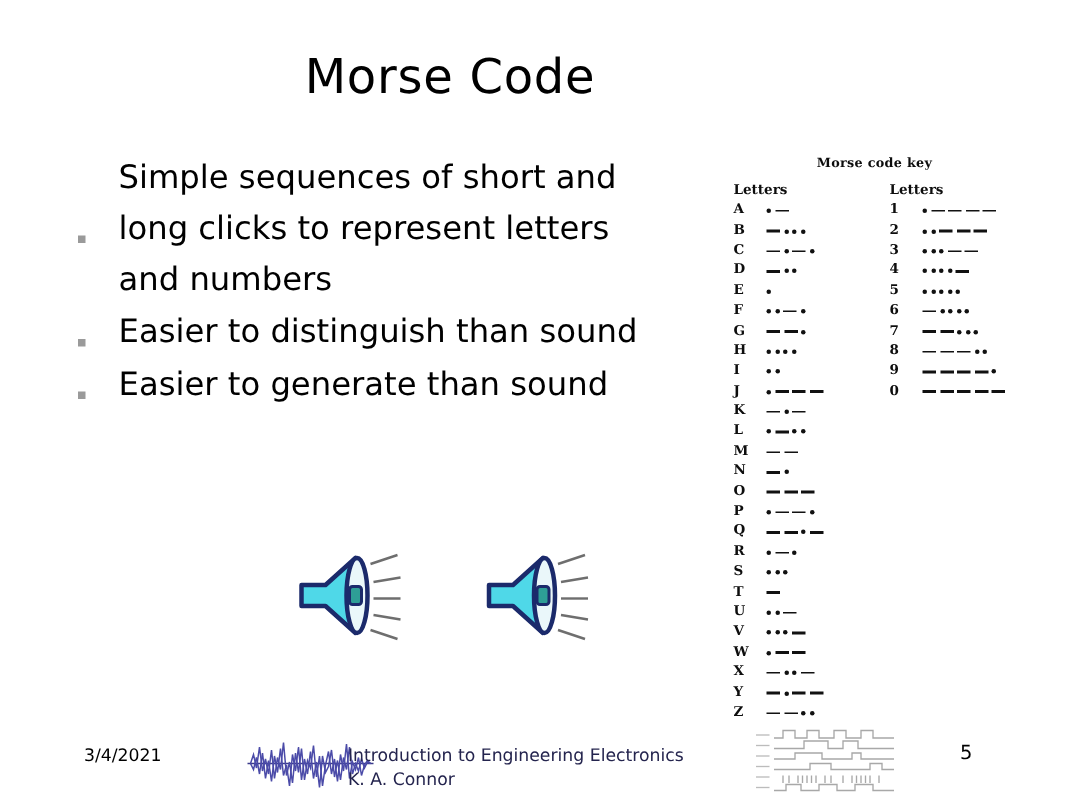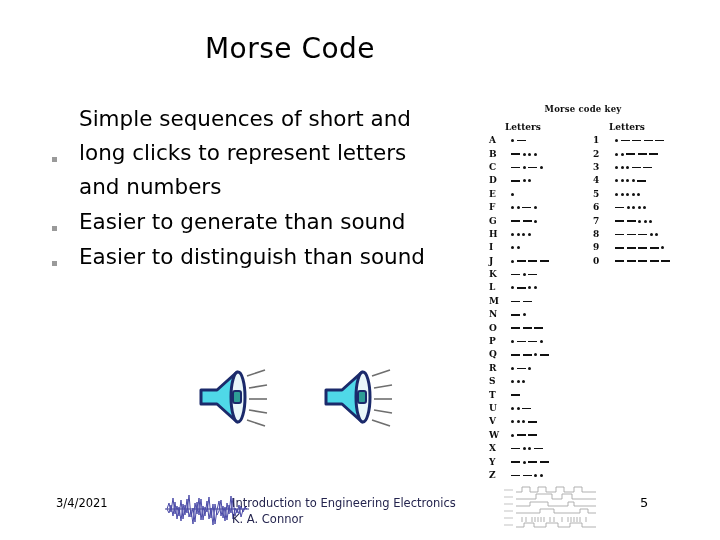--- a/index.html
+++ b/index.html
@@ -12,25 +12,25 @@
     height: 540px;
     position: relative;
     overflow: hidden;
     font-family: "DejaVu Sans", sans-serif;
     color: #000000;
   }
 
   
   #slide-title {
     position: absolute;
-    left: 4px;
+    left: 14px;
     top: 32px;
     width: 572px;
     text-align: center;
-    font-size: 28px;
+    font-size: 32px;
     font-weight: 400;
     letter-spacing: 0.5px;
     color: #000000;
     font-family: "DejaVu Sans", sans-serif;
   }
 
   
   #bullet-list {
     position: absolute;
     left: 52px;
@@ -82,21 +82,20 @@
     width: 216px;
     text-align: center;
     font-size: 8.5px;
     font-weight: bold;
     letter-spacing: 0.2px;
   }
   .morse-col-head {
     position: absolute;
     font-size: 9px;
     font-weight: bold;
-    margin-left: 16px;
   }
   #letters-head { left: 14px; top: 18px; }
   #numbers-head { left: 118px; top: 18px; }
 
   .morse-col {
     position: absolute;
     top: 30px;
   }
   #letters-col { left: 14px; }
   #numbers-col { left: 118px; }
@@ -182,26 +181,26 @@
 
 <div id="bullet-list">
 
   <div class="bullet-row">
     <span class="bullet-marker"></span>
     <span class="bullet-text">Simple sequences of short and long clicks to represent letters and numbers</span>
   </div>
 
   <div class="bullet-row">
     <span class="bullet-marker"></span>
-    <span class="bullet-text">Easier to generate than sound</span>
+    <span class="bullet-text">Easier to distinguish than sound</span>
   </div>
 
   <div class="bullet-row">
     <span class="bullet-marker"></span>
-    <span class="bullet-text">Easier to distinguish than sound</span>
+    <span class="bullet-text">Easier to generate than sound</span>
   </div>
 
 </div>
 
 <div class="speaker-icon" id="speaker-icon-1">
   <svg width="74" height="62" viewBox="0 0 74 62">
 
     <polygon points="4,24 20,24 40,6 40,56 20,38 4,38" fill="#4FD8E8" stroke="#1B2A6B" stroke-width="3" stroke-linejoin="round"></polygon>
 
     <ellipse cx="41" cy="31" rx="7" ry="25" fill="#EAF7FA" stroke="#1B2A6B" stroke-width="3"></ellipse>

